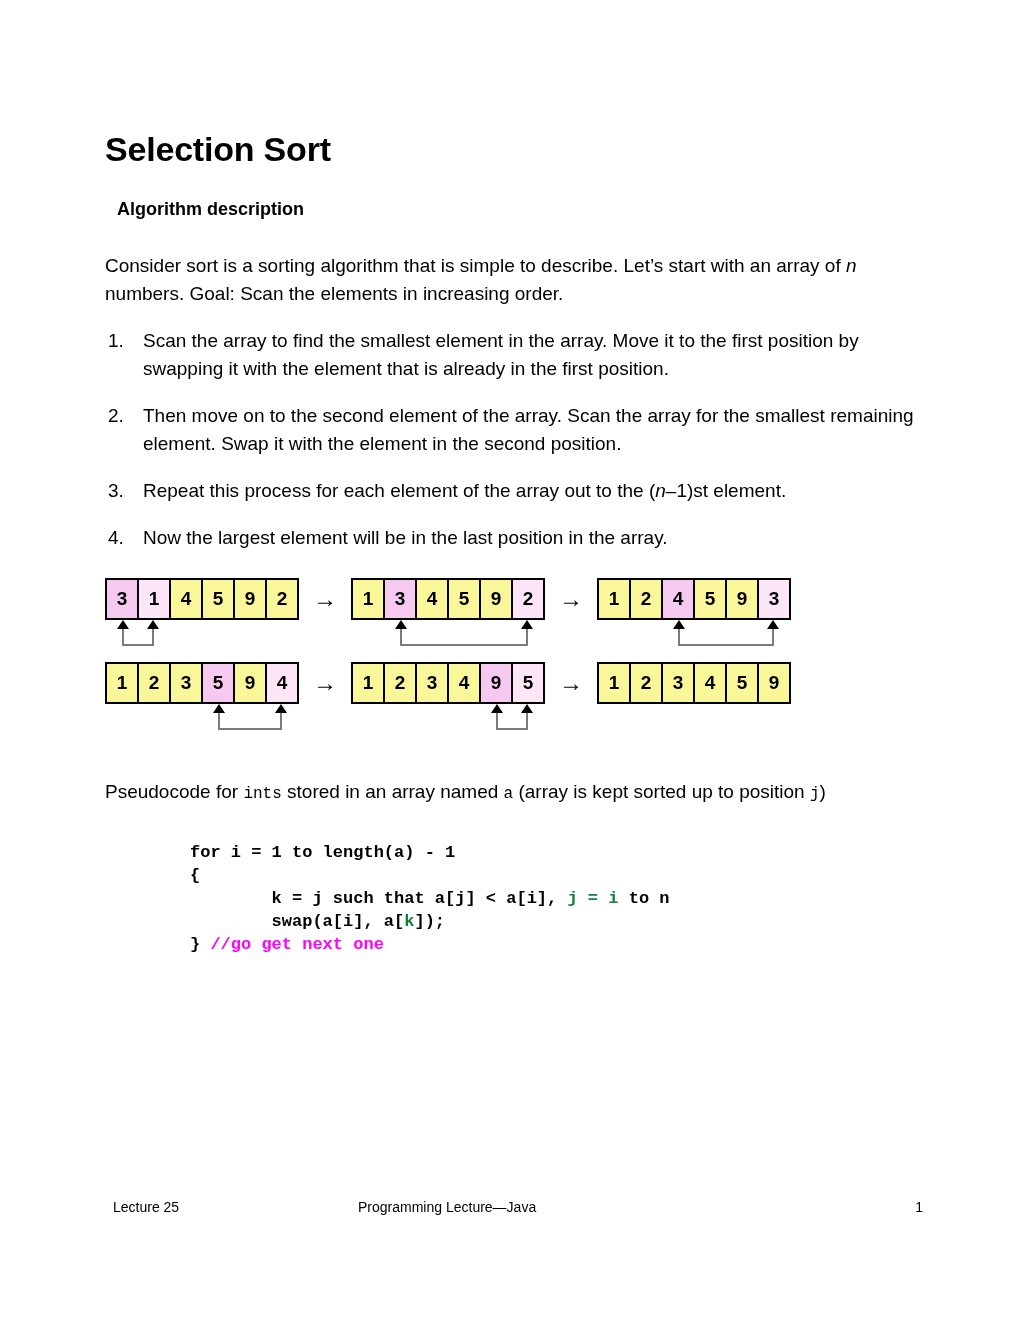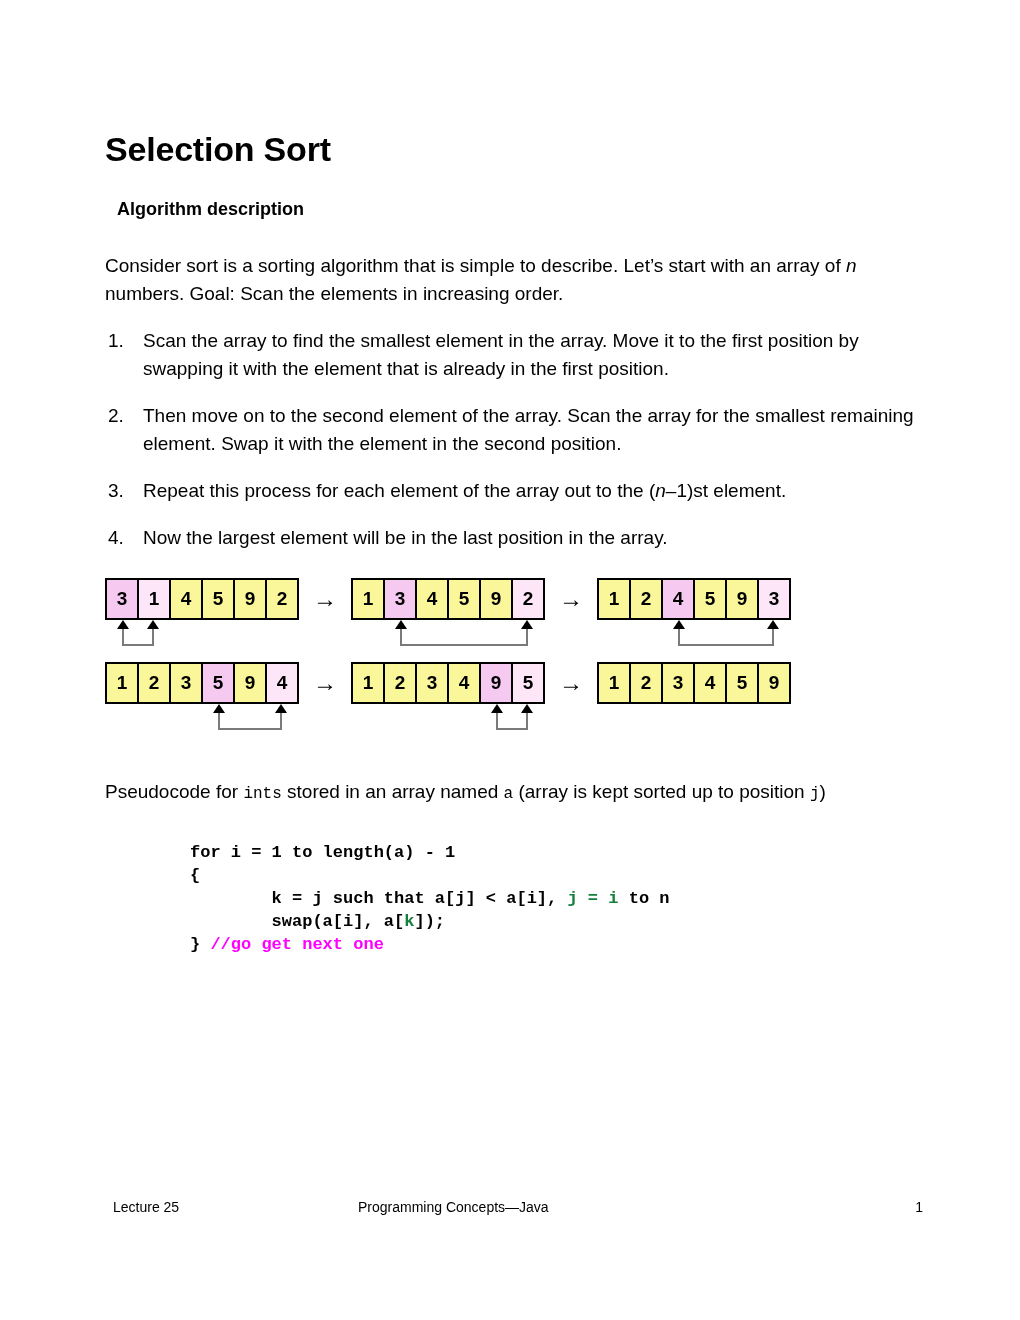--- a/index.html
+++ b/index.html
@@ -321,17 +321,17 @@
   <p class="para code-intro"><span>Pseudocode for </span><span class="mono-inline">ints</span><span> stored in an array named </span><span class="mono-inline">a</span><span> (array is kept sorted up to position </span><span class="mono-inline">j</span><span>)</span></p>
 
   <div class="code-block"><span>for i = 1 to length(a) - 1</span>
 <span>{</span>
 <span>        k = j such that a[j] &lt; a[i], </span><span class="tok-blue">j = i</span><span> to n</span>
 <span>        swap(a[i], a[</span><span class="tok-blue">k</span><span>]);</span>
 <span>} </span><span class="tok-magenta">//go get next one</span></div>
 
   <div class="footer">
     <div class="footer-left">Lecture 25</div>
-    <div class="footer-center">Programming Concepts—Java</div>
+    <div class="footer-center">Programming Lecture—Java</div>
     <div class="footer-right">1</div>
   </div>
 
 </div>
 
 </body></html>

